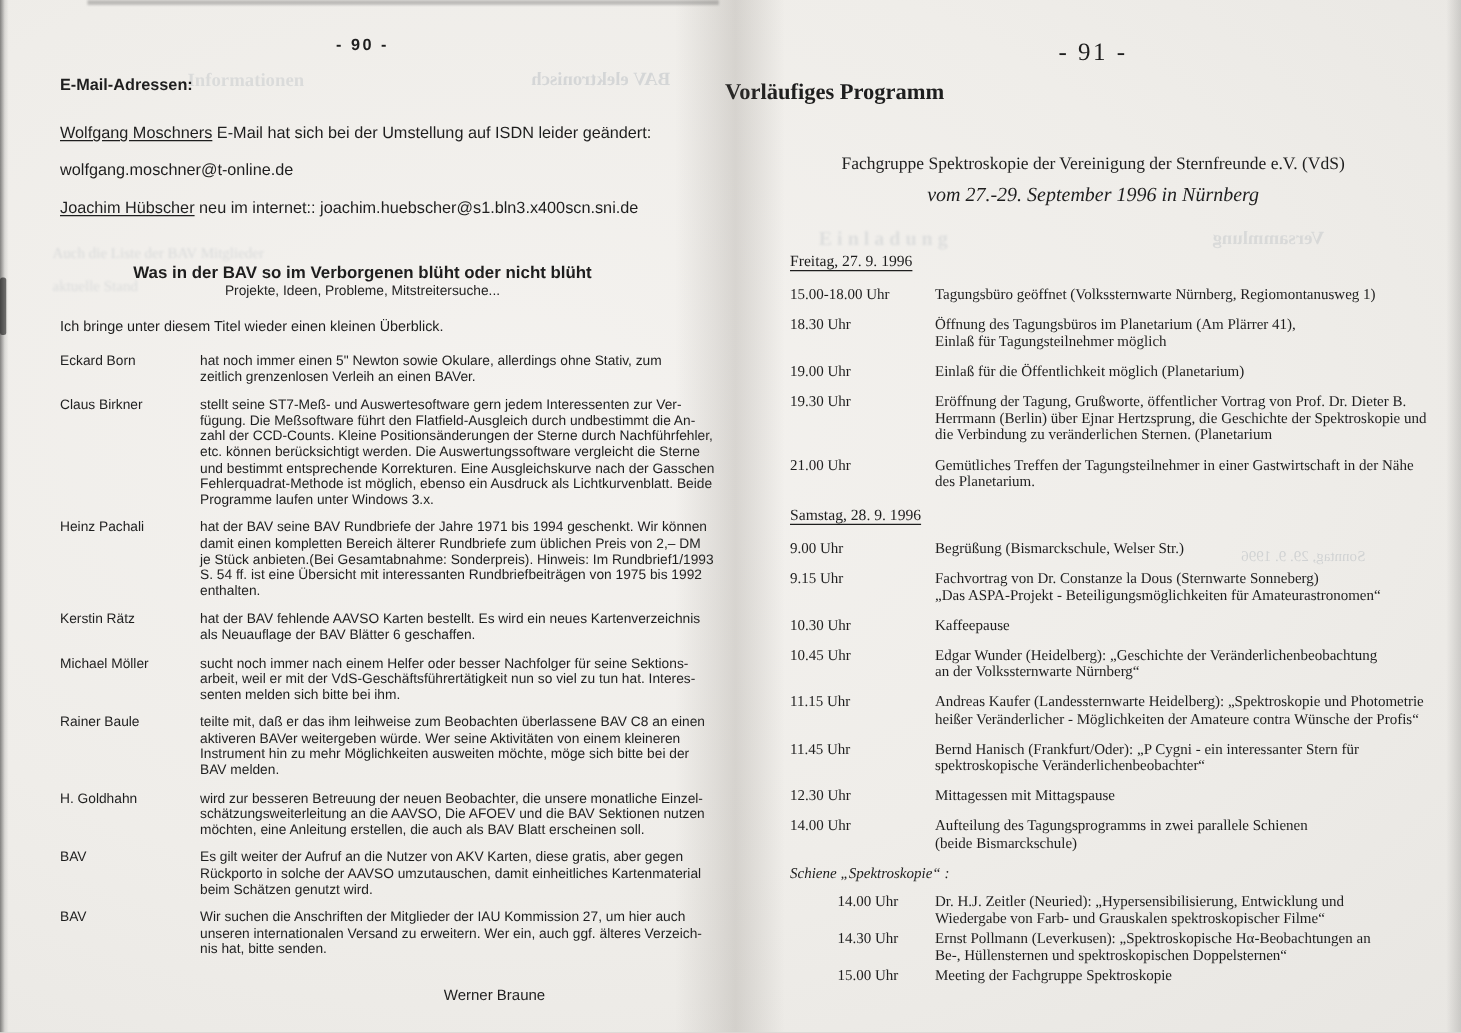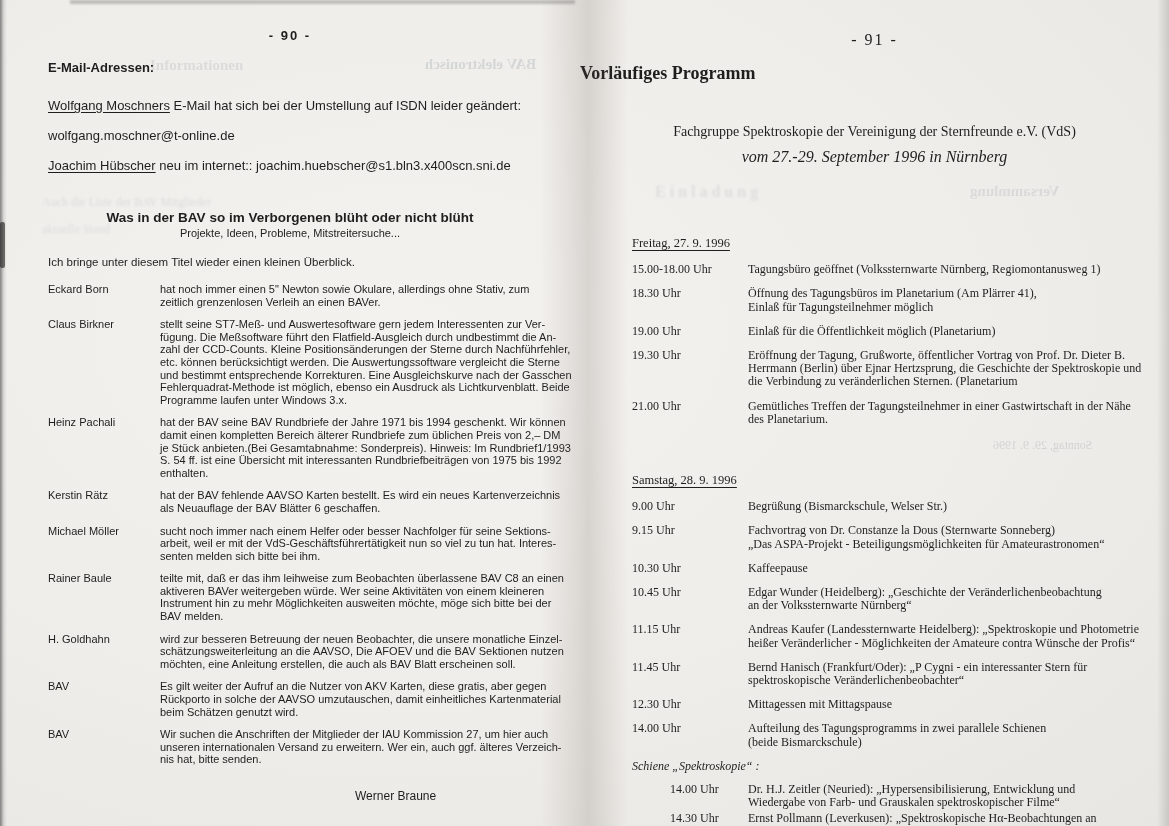--- a/index.html
+++ b/index.html
@@ -41,27 +41,27 @@
   .u{text-decoration:underline;text-underline-offset:2px;}
   .sec-title{top:210px;left:0;width:100%;text-align:center;font-weight:bold;font-size:13.5px;}
   .sec-sub{top:227px;left:0;width:100%;text-align:center;font-size:11px;}
   .intro{top:256px;left:48px;font-size:11.5px;}
   .items{top:283px;left:48px;width:528px;font-size:11px;line-height:12.6px;}
   .item{display:flex;margin-bottom:10px;}
   .item .name{width:112px;flex:none;}
   .item .note{flex:1;white-space:pre-line;}
   .signature{top:789px;left:355px;font-size:12px;}
   
-  .pn-r{top:31px;left:0;width:100%;text-align:center;font-size:16px;letter-spacing:2px;}
+  .pn-r{top:31px;left:0;width:100%;text-align:center;font-size:20px;letter-spacing:2px;}
   .prog-title{top:63px;left:0;width:100%;text-align:left;font-weight:bold;font-size:18px;}
   .prog-sub1{top:106px;left:0;width:100%;text-align:center;font-size:14px;}
   .prog-sub2{top:124px;left:0;width:100%;text-align:center;font-size:14px;}
   .prog-date{top:148px;left:0;width:100%;text-align:center;font-style:italic;font-size:16px;}
   .sched{top:203px;left:52px;width:514px;font-size:12px;line-height:13.2px;}
-  .day{display:inline-block;font-size:12.5px;text-decoration:underline;text-underline-offset:3px;margin-bottom:13px;margin-top:34px;}
+  .day{display:inline-block;font-size:12.5px;text-decoration:underline;text-underline-offset:3px;margin-bottom:13px;}
   .sect2{margin-top:14px;}
   .srow{display:flex;margin-bottom:11px;}
   .srow .time{width:116px;flex:none;}
   .srow .desc{flex:1;white-space:pre-line;}
   .track{margin-top:4px;}
   .track-label{font-style:italic;font-size:12px;margin-bottom:10px;}
   .trow{display:flex;margin-left:38px;margin-bottom:3px;}
   .trow .time{width:78px;flex:none;}
   .trow .desc{flex:1;white-space:pre-line;}
 </style>

